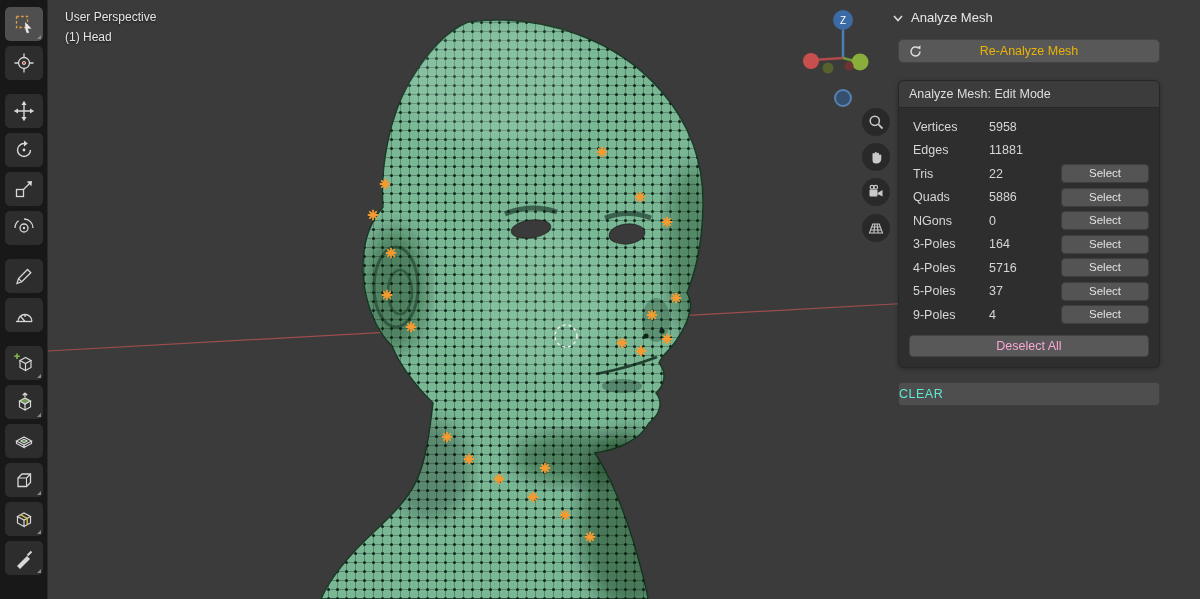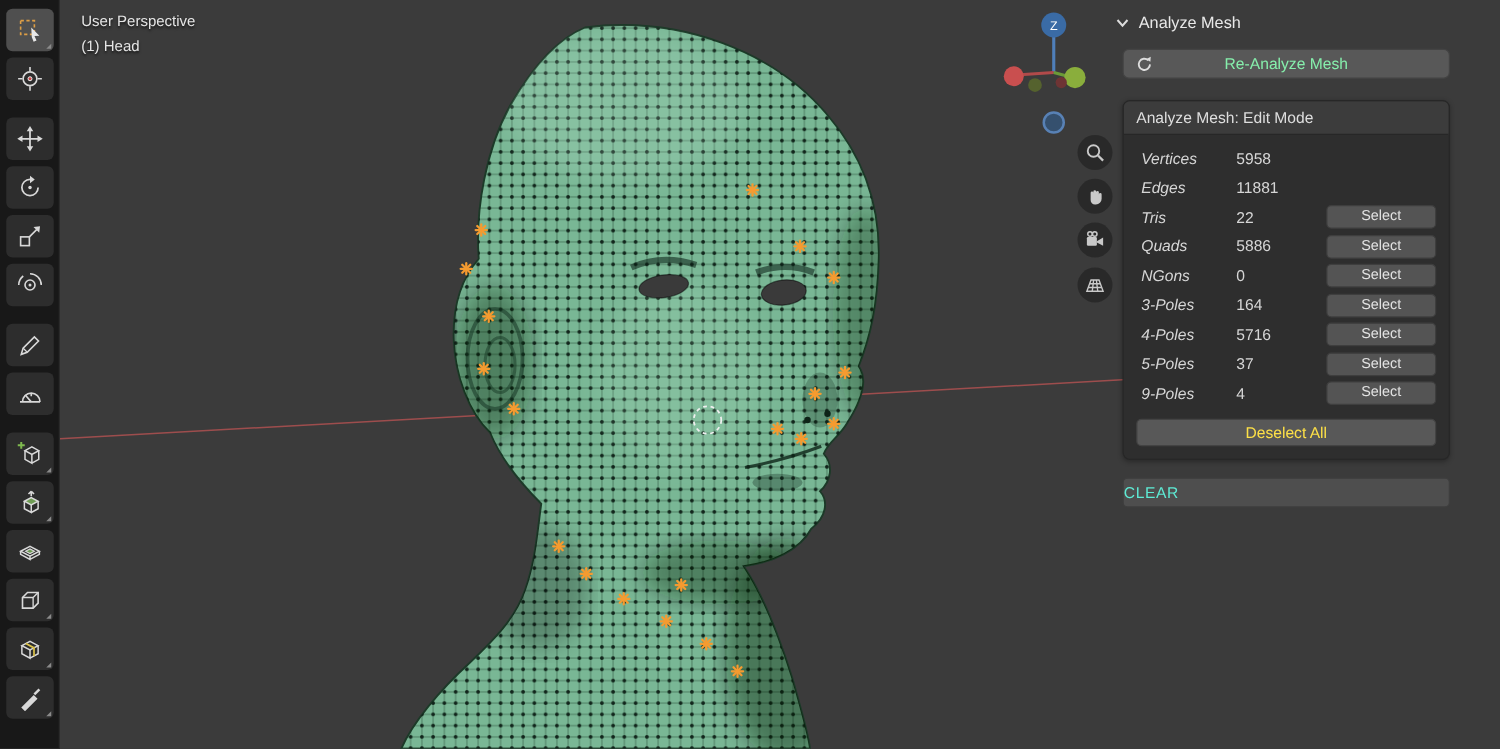--- a/index.html
+++ b/index.html
@@ -57,48 +57,48 @@
   .side-panel { position:absolute; left:888px; top:8px; width:272px; z-index:15; }
   .panel-header {
     display:flex; align-items:center; gap:7px;
     color:#e8e8e8; font-size:13px; margin:2px 0 14px 4px; cursor:pointer;
   }
   .btn-reset {
     font-family:inherit; cursor:pointer; border:none;
   }
   .reanalyze-btn {
     width:262px; margin-left:10px; height:24px; border-radius:5px;
-    background:#585858; border:1px solid #434343; color:#86efac;
+    background:#585858; border:1px solid #434343; color:#eab308;
     font-size:12.5px; position:relative;
     display:flex; align-items:center; justify-content:center;text-align:right;
   }
   .reanalyze-btn .ricon { position:absolute; left:9px; top:4px; }
   .subpanel {
     margin-left:10px; width:262px; margin-top:17px;
     background:#2e2e2e; border:1px solid #272727; border-radius:6px;
     overflow:hidden; box-shadow:0 1px 4px rgba(0,0,0,.3);
   }
   .subpanel-header {
     background:#3c3c3c; color:#dedede; font-size:12.5px;
     padding:6px 10px; border-bottom:1px solid #272727;
   }
   .subpanel-body { padding:7px 8px 8px; }
   .stat-row { display:flex; align-items:center; height:23.5px; font-size:12.5px; color:#d6d6d6; }
-  .stat-label { width:82px; padding-left:6px;font-style:italic; }
+  .stat-label { width:82px; padding-left:6px; }
   .stat-value { flex:1; }
   .select-btn {
     width:88px; height:19px; margin-right:2px; border-radius:4px;
     background:#545454; border:1px solid #3e3e3e; color:#e2e2e2;
     font-size:11.5px; line-height:17px; text-align:center;
   }
   .select-gap { width:70px; }
   .deselect-btn {
     display:block; width:calc(100% - 4px); margin:8px 2px 2px; height:22px;
     background:#585858; border:1px solid #434343; border-radius:4px;
-    color:#fde047; font-size:12.5px; text-align:center;
+    color:#f9a8d4; font-size:12.5px; text-align:center;
   }
   .clear-btn {
     display:block; width:262px; margin-left:10px; margin-top:14px; height:24px;
     background:#4e4e4e; border:1px solid #3e3e3e; border-radius:4px;
     color:#5eead4; font-size:12.5px; letter-spacing:.5px; text-align:left;
   }
 </style>
 </head>
 <body>
 

